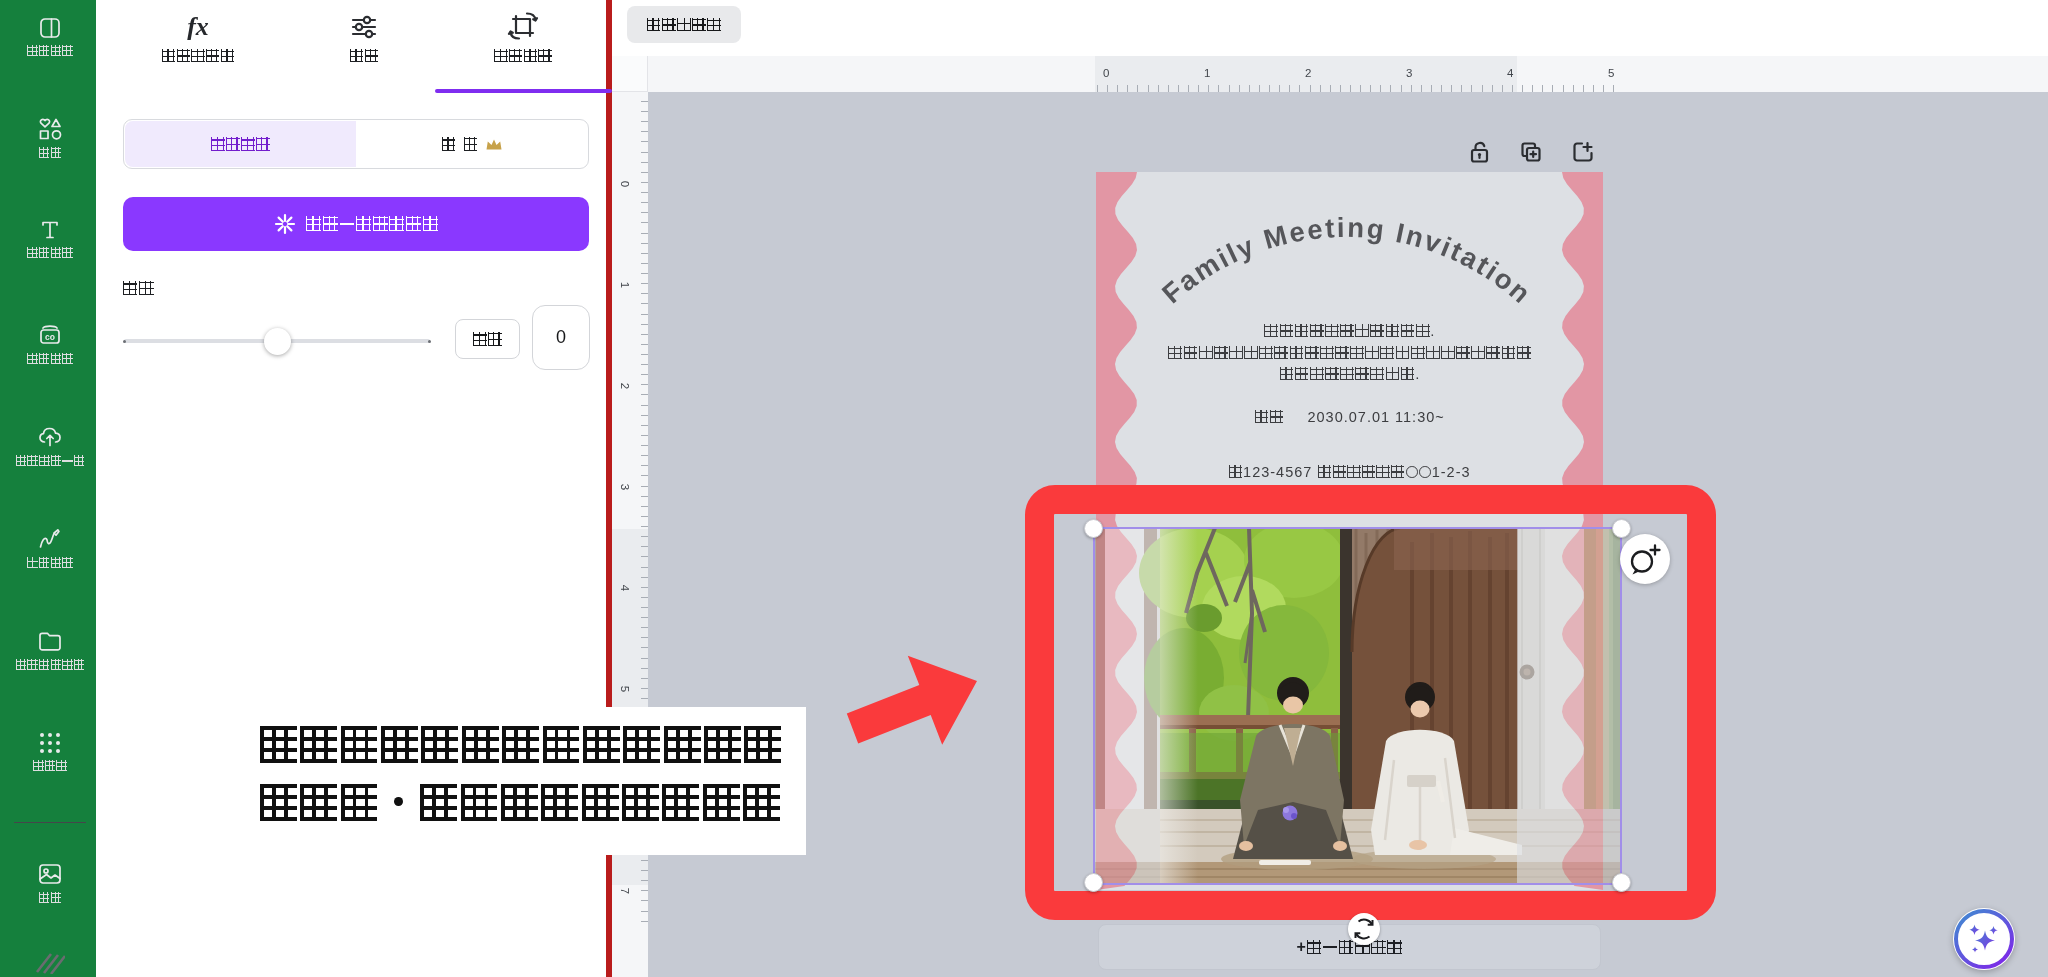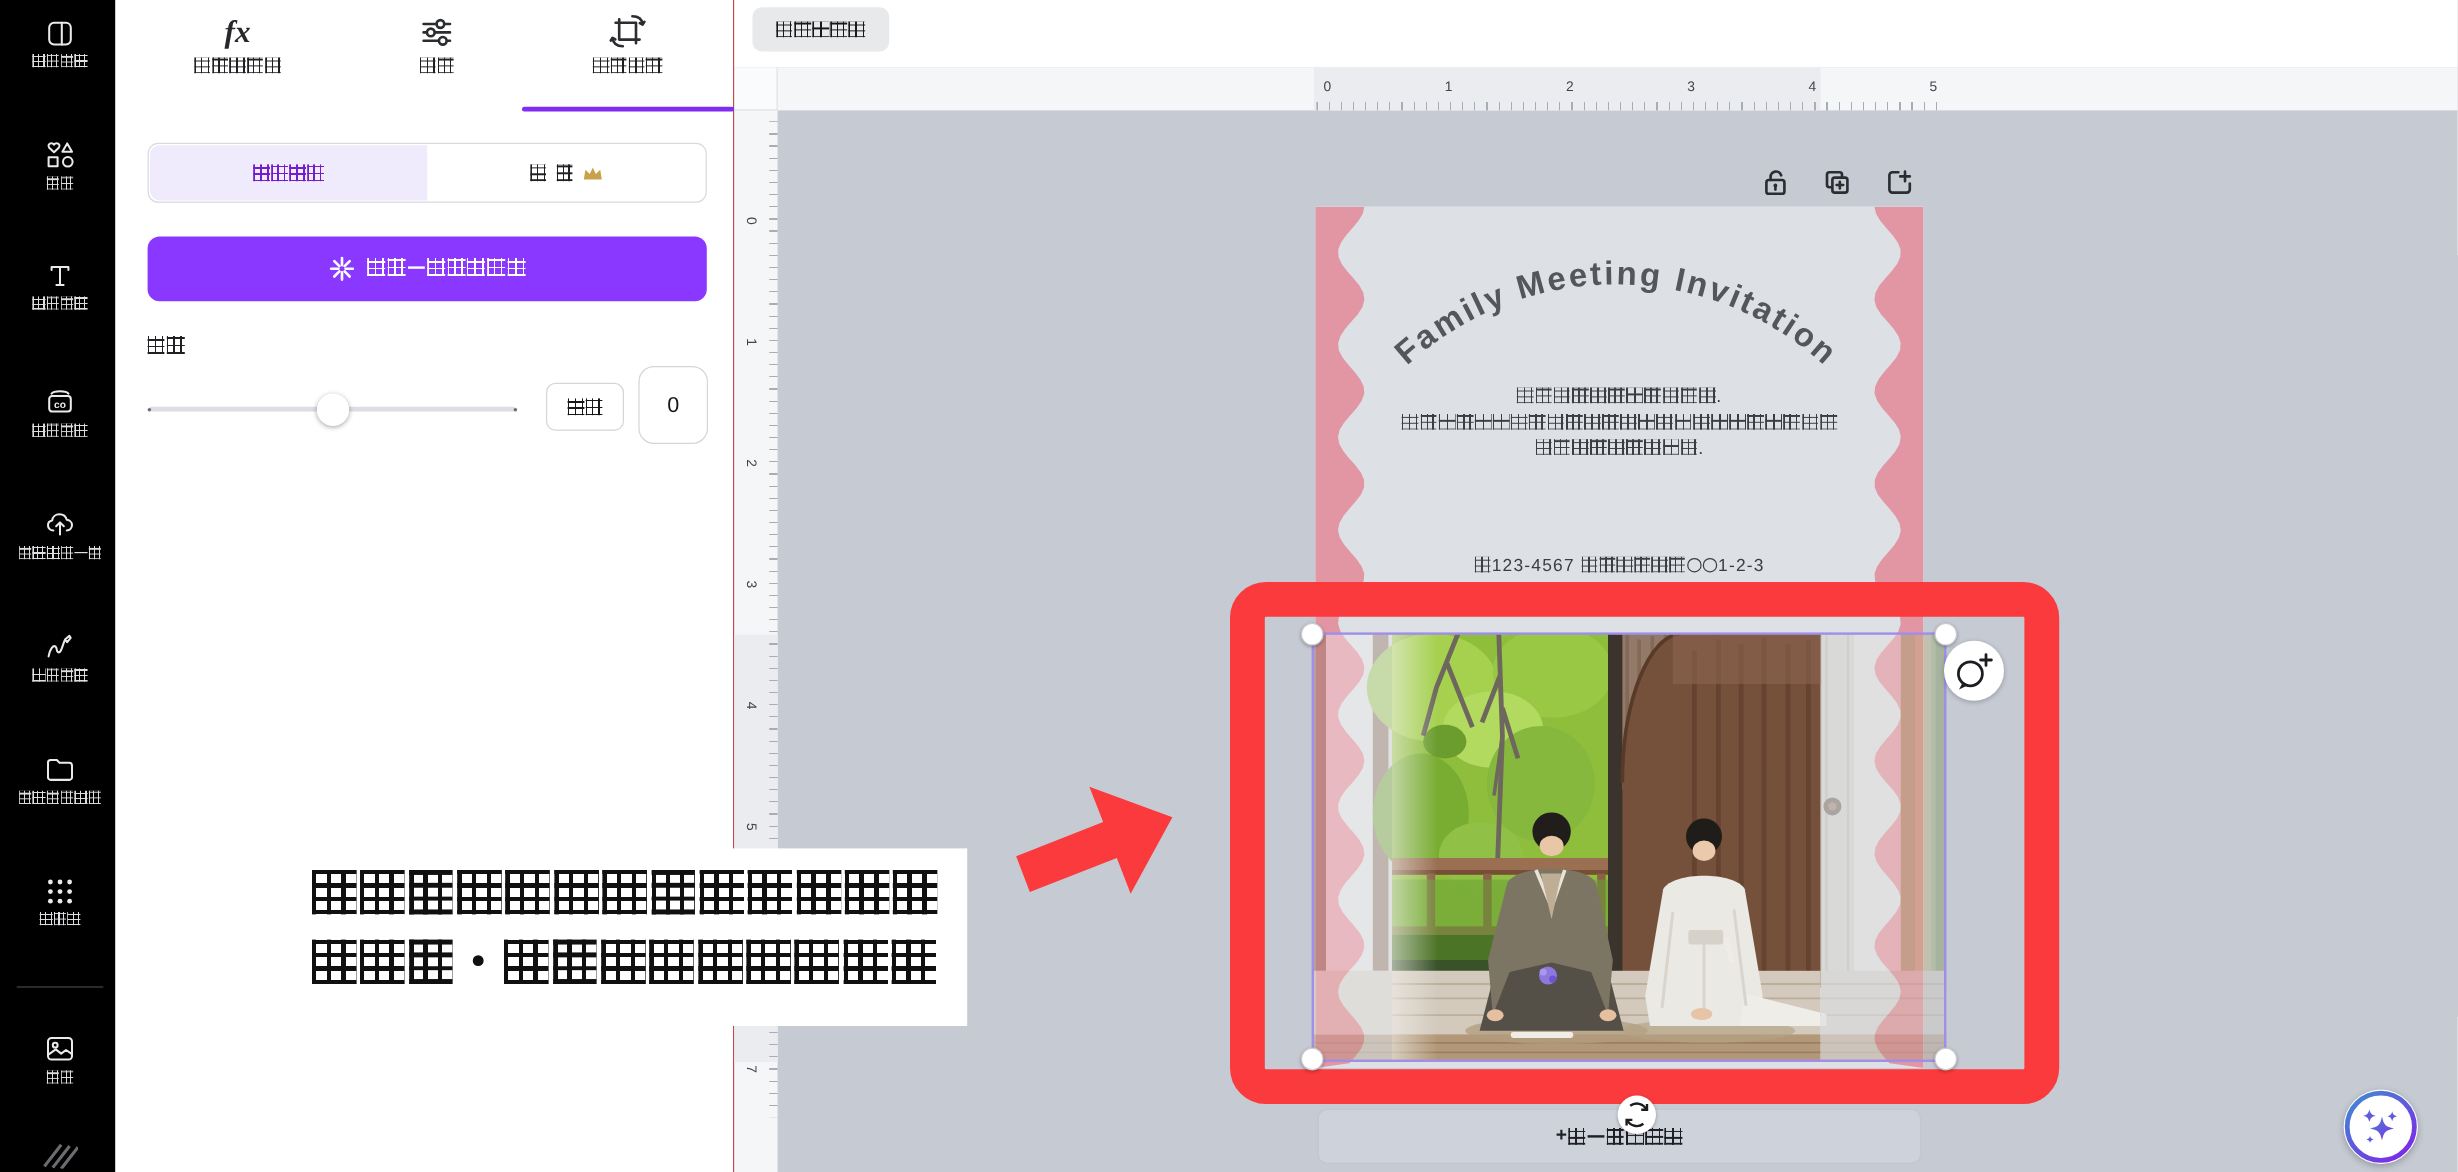--- a/index.html
+++ b/index.html
@@ -4,26 +4,26 @@
 html,body{width:2048px;height:977px;overflow:hidden;font-family:"Liberation Sans",sans-serif;background:#fff}
 .abs{position:absolute}
 i.k,i.k2,i.k3{display:inline-block;width:.92em;height:.92em;margin:0 .045em;vertical-align:-.09em}
 i.k{background:repeating-linear-gradient(0deg,currentColor 0 9%,transparent 9% 37%),repeating-linear-gradient(90deg,currentColor 0 9%,transparent 9% 42%)}
 i.k2{background:repeating-linear-gradient(0deg,currentColor 0 9%,transparent 9% 42%),repeating-linear-gradient(90deg,currentColor 0 9%,transparent 9% 37%)}
 i.k3{background:repeating-linear-gradient(0deg,currentColor 0 9%,transparent 9% 52%),repeating-linear-gradient(90deg,currentColor 0 9%,transparent 9% 48%)}
 i.mk{display:inline-block;width:.8em;height:.8em;border:.08em solid currentColor;border-radius:50%;vertical-align:-.06em;margin:0 .06em}
 i.dk{display:inline-block;width:.22em;height:.22em;background:currentColor;border-radius:50%;vertical-align:.28em;margin:0 .38em}
 i.ck{display:inline-block;width:.9em;height:.1em;background:currentColor;vertical-align:.3em;margin:0 .05em}
 
-#sidebar{position:absolute;left:0;top:0;width:96px;height:977px;background:#000000;color:#e8e9ea}
+#sidebar{position:absolute;left:0;top:0;width:96px;height:977px;background:#15803d;color:#e8e9ea}
 .sbi{position:absolute;left:0;width:100px;text-align:center}
 .sbi svg{display:block;margin:0 auto}
 .sbi .lb{font-size:11.5px;color:#dcdddf;margin-top:5px;letter-spacing:.2px}
 
-#panel{position:absolute;left:100px;top:0;width:512px;height:977px;background:#fff;border-right:1px solid #b91c1c}
+#panel{position:absolute;left:100px;top:0;width:512px;height:977px;background:#fff;border-right:6px solid #b91c1c}
 .tab{position:absolute;top:0;width:130px;text-align:center;color:#1e2023}
 .tab .ic{height:42px;display:flex;align-items:flex-end;justify-content:center}
 .tab .lb{font-size:14.5px;margin-top:6px}
 #uline{position:absolute;left:335px;top:89px;width:177px;height:3.5px;background:#7f2df0;border-radius:2px}
 #toggle{position:absolute;left:23px;top:119px;width:466px;height:50px;border:1px solid #d8dade;border-radius:9px;background:#fff}
 #togL{position:absolute;left:1px;top:1px;width:231px;height:46px;background:#f0eafd;border-radius:8px 0 0 8px;color:#731dcd;font-weight:bold;font-size:15px;display:flex;align-items:center;justify-content:center}
 #togR{position:absolute;left:232px;top:1px;width:232px;height:46px;color:#1e2023;font-size:15px;display:flex;align-items:center;justify-content:center;gap:7px}
 #smart{position:absolute;left:23px;top:197px;width:466px;height:54px;background:#8a38ff;border-radius:10px;color:#fff;font-weight:bold;font-size:16.5px;display:flex;align-items:center;justify-content:center;gap:10px}
 #rotlb{position:absolute;left:22px;top:280px;font-size:16px;color:#1e2023}
 #track{position:absolute;left:24px;top:339px;width:306px;height:4px;background:#dcdee3;border-radius:2px}
@@ -320,20 +320,21 @@
           <path d="M0,0 L41.0,0 L39.7,6.0 L36.1,12.0 L31.1,18.0 L25.8,24.0 L21.5,30.0 L19.2,36.0 L19.4,42.0 L22.1,48.0 L26.7,54.0 L32.0,60.0 L36.9,66.0 L40.1,72.0 L41.0,78.0 L39.3,84.0 L35.4,90.0 L30.2,96.0 L25.0,102.0 L21.0,108.0 L19.1,114.0 L19.7,120.0 L22.8,126.0 L27.6,132.0 L32.9,138.0 L37.5,144.0 L40.4,150.0 L40.9,156.0 L38.7,162.0 L34.6,168.0 L29.3,174.0 L24.2,180.0 L20.5,186.0 L19.0,192.0 L20.1,198.0 L23.5,204.0 L28.4,210.0 L33.7,216.0 L38.2,222.0 L40.7,228.0 L40.7,234.0 L38.2,240.0 L33.7,246.0 L28.4,252.0 L23.5,258.0 L20.1,264.0 L19.0,270.0 L20.5,276.0 L24.2,282.0 L29.3,288.0 L34.6,294.0 L38.7,300.0 L40.9,306.0 L40.4,312.0 L37.5,318.0 L32.9,324.0 L27.6,330.0 L22.8,336.0 L19.7,342.0 L19.1,348.0 L21.0,354.0 L25.0,360.0 L30.2,366.0 L35.4,372.0 L39.3,378.0 L41.0,384.0 L40.1,390.0 L36.9,396.0 L32.0,402.0 L26.7,408.0 L22.1,414.0 L19.4,420.0 L19.2,426.0 L21.5,432.0 L25.8,438.0 L31.1,444.0 L36.1,450.0 L39.7,456.0 L41.0,462.0 L39.7,468.0 L36.1,474.0 L31.1,480.0 L25.8,486.0 L21.5,492.0 L19.2,498.0 L19.4,504.0 L22.1,510.0 L26.7,516.0 L32.0,522.0 L36.9,528.0 L40.1,534.0 L41.0,540.0 L39.3,546.0 L35.4,552.0 L30.2,558.0 L25.0,564.0 L21.0,570.0 L19.1,576.0 L19.7,582.0 L22.8,588.0 L27.6,594.0 L32.9,600.0 L37.5,606.0 L40.4,612.0 L40.9,618.0 L38.7,624.0 L34.6,630.0 L29.3,636.0 L24.2,642.0 L20.5,648.0 L19.0,654.0 L20.1,660.0 L23.5,666.0 L28.4,672.0 L33.7,678.0 L38.2,684.0 L40.7,690.0 L40.7,696.0 L38.2,702.0 L33.7,708.0 L28.4,714.0 L0,718 Z" fill="#e296a4"></path>
         </g>
 <defs>
           <path id="arcp" d="M69,140 A257,257 0 0 1 433,141" fill="none"></path>
         </defs>
 <text font-family="Liberation Sans" font-size="27.5" font-weight="bold" fill="#55565a" letter-spacing="2.2"><textPath href="#arcp" startOffset="50%" text-anchor="middle">Family Meeting Invitation</textPath></text>
 </svg>
 <div class="ptext" style="top:150px;font-size:15px;letter-spacing:0.8px;color:#3c3d40;font-weight:normal"><i class="k"></i><i class="k2"></i><i class="k"></i><i class="k2"></i><i class="k"></i><i class="k2"></i><i class="k3"></i><i class="k2"></i><i class="k"></i><i class="k2"></i><i class="k"></i>.</div>
 <div class="ptext" style="top:172px;font-size:15px;letter-spacing:0.8px;color:#3c3d40;font-weight:normal"><i class="k"></i><i class="k2"></i><i class="k3"></i><i class="k2"></i><i class="k3"></i><i class="k3"></i><i class="k"></i><i class="k2"></i><i class="k"></i><i class="k2"></i><i class="k"></i><i class="k2"></i><i class="k"></i><i class="k3"></i><i class="k"></i><i class="k3"></i><i class="k"></i><i class="k3"></i><i class="k3"></i><i class="k2"></i><i class="k3"></i><i class="k2"></i><i class="k"></i><i class="k2"></i></div>
 <div class="ptext" style="top:193px;font-size:15px;letter-spacing:0.8px;color:#3c3d40;font-weight:normal"><i class="k"></i><i class="k2"></i><i class="k"></i><i class="k2"></i><i class="k"></i><i class="k2"></i><i class="k"></i><i class="k3"></i><i class="k"></i>.</div>
+<div class="ptext" style="top:237px;font-size:14.5px;letter-spacing:1px;color:#3c3d40;font-weight:normal"><i class="k"></i><i class="k2"></i><span style="display:inline-block;width:24px"></span>2030.07.01 11:30~</div>
 <div class="ptext" style="top:292px;font-size:14.5px;letter-spacing:1px;color:#3c3d40;font-weight:normal"><i class="k"></i>123-4567 <i class="k"></i><i class="k2"></i><i class="k"></i><i class="k2"></i><i class="k"></i><i class="k2"></i><i class="mk"></i><i class="mk"></i>1-2-3</div>
 <div class="ptext" style="top:313px;font-size:14.5px;letter-spacing:1px;color:#3c3d40;font-weight:normal">Tel 012-345-6789</div>
 </div>
 <div id="photowrap">
 <svg class="dimlayer" width="528" height="357" viewBox="0 0 528 357">
         <use href="#photo"></use>
       </svg>
 <div id="brightclip">
         <svg width="528" height="357" viewBox="0 0 528 357">
           <use href="#photo"></use>

